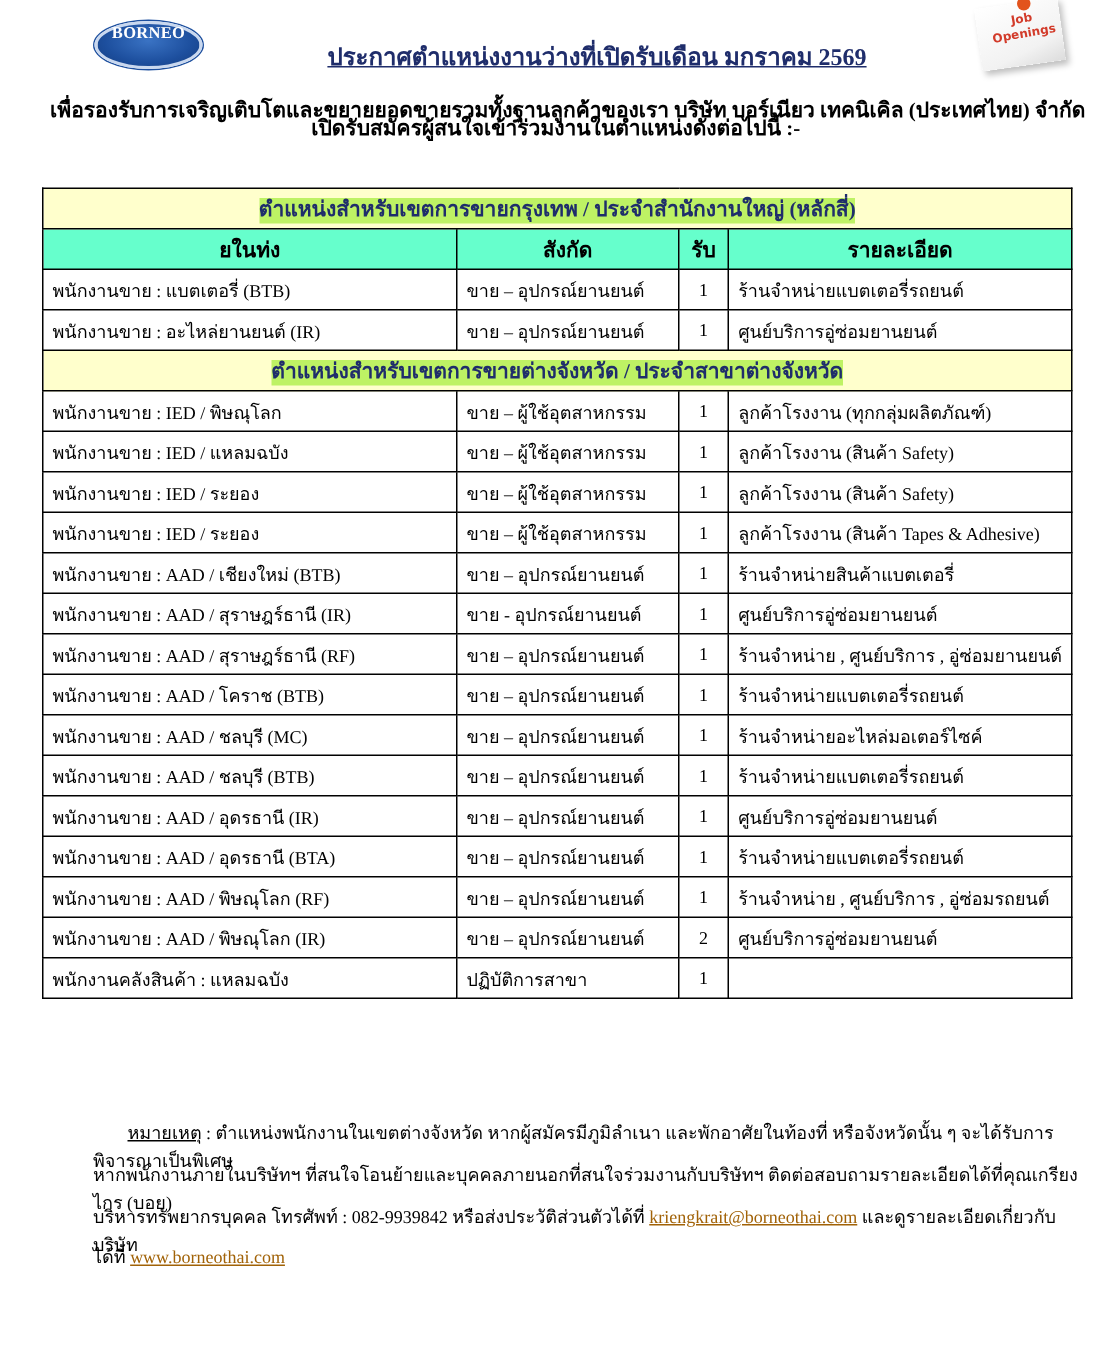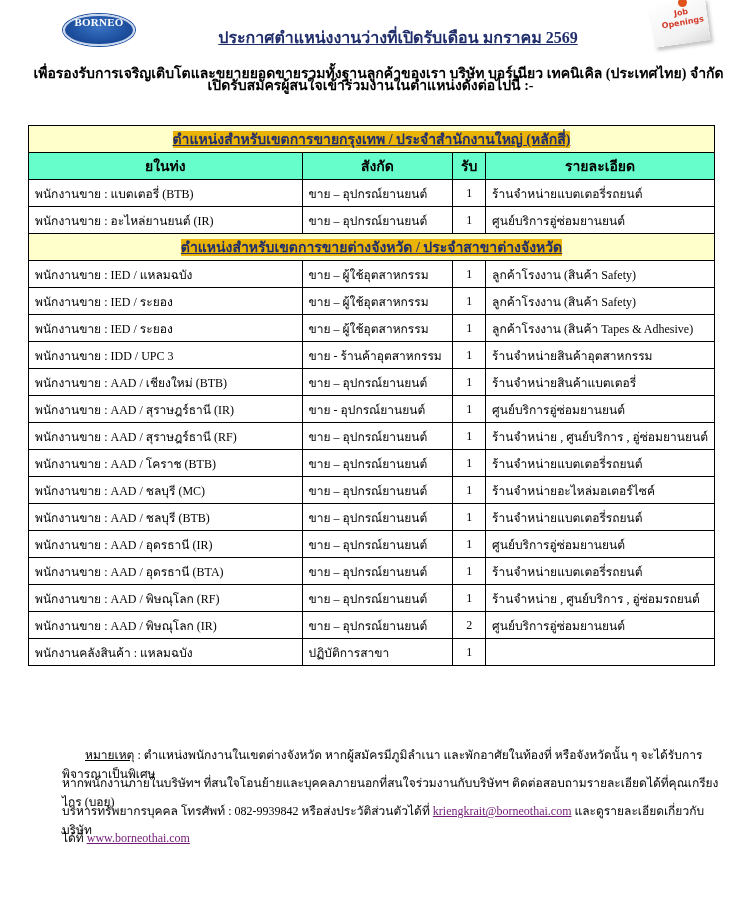--- a/index.html
+++ b/index.html
@@ -112,25 +112,24 @@
       padding: 0 6px;
       height: 26px;
       white-space: nowrap;
     }
     .section-row td {
       background: #ffffcc;
       text-align: center;
       height: 30px;
     }
     .section-row .hl {
-      background: #eab308;
+      background: #bef264;
       color: #1f2d6b;
       font-weight: bold;
       font-size: 14px;
-      text-decoration: underline;
       padding: 1px 0;
     }
     .head-row th {
       background: #66ffcc;
       font-weight: bold;
       font-size: 14px;
       height: 26px;
       text-align: center;
     }
     col.c1 { width: 292px; }
@@ -145,21 +144,21 @@
       left: 62px;
       width: 670px;
       font-size: 12px;
     }
     .note.n1 { top: 745px; }
     .note.n2 { top: 773px; }
     .note.n3 { top: 801px; }
     .note.n4 { top: 828px; }
     .note .label { text-decoration: underline; margin-left: 23px; }
     .note a {
-      color: #701a75;
+      color: #a16207;
       text-decoration: underline;
     }
   </style>
 </head>
 <body>
 
 <div class="logo">
   <span>BORNEO</span>
 </div>
 
@@ -207,42 +206,42 @@
       <tr>
         <td>พนักงานขาย : อะไหล่ยานยนต์ (IR)</td>
         <td>ขาย – อุปกรณ์ยานยนต์</td>
         <td class="qty">1</td>
         <td class="detail">ศูนย์บริการอู่ซ่อมยานยนต์</td>
       </tr>
       <tr class="section-row">
         <td colspan="4"><span class="hl">ตำแหน่งสำหรับเขตการขายต่างจังหวัด / ประจำสาขาต่างจังหวัด</span></td>
       </tr>
       <tr>
+        <td>พนักงานขาย : IED / พิษณุโลก</td>
+        <td>ขาย – ผู้ใช้อุตสาหกรรม</td>
+        <td class="qty">1</td>
+        <td class="detail">ลูกค้าโรงงาน (ทุกกลุ่มผลิตภัณฑ์)</td>
+      </tr>
+      <tr>
         <td>พนักงานขาย : IED / แหลมฉบัง</td>
         <td>ขาย – ผู้ใช้อุตสาหกรรม</td>
         <td class="qty">1</td>
         <td class="detail">ลูกค้าโรงงาน (สินค้า Safety)</td>
       </tr>
       <tr>
         <td>พนักงานขาย : IED / ระยอง</td>
         <td>ขาย – ผู้ใช้อุตสาหกรรม</td>
         <td class="qty">1</td>
         <td class="detail">ลูกค้าโรงงาน (สินค้า Safety)</td>
       </tr>
       <tr>
         <td>พนักงานขาย : IED / ระยอง</td>
         <td>ขาย – ผู้ใช้อุตสาหกรรม</td>
         <td class="qty">1</td>
         <td class="detail">ลูกค้าโรงงาน (สินค้า Tapes &amp; Adhesive)</td>
-      </tr>
-      <tr>
-        <td>พนักงานขาย : IDD / UPC 3</td>
-        <td>ขาย - ร้านค้าอุตสาหกรรม</td>
-        <td class="qty">1</td>
-        <td class="detail">ร้านจำหน่ายสินค้าอุตสาหกรรม</td>
       </tr>
       <tr>
         <td>พนักงานขาย : AAD /  เชียงใหม่ (BTB)</td>
         <td>ขาย – อุปกรณ์ยานยนต์</td>
         <td class="qty">1</td>
         <td class="detail">ร้านจำหน่ายสินค้าแบตเตอรี่</td>
       </tr>
       <tr>
         <td>พนักงานขาย : AAD / สุราษฎร์ธานี (IR)</td>
         <td>ขาย - อุปกรณ์ยานยนต์</td>

